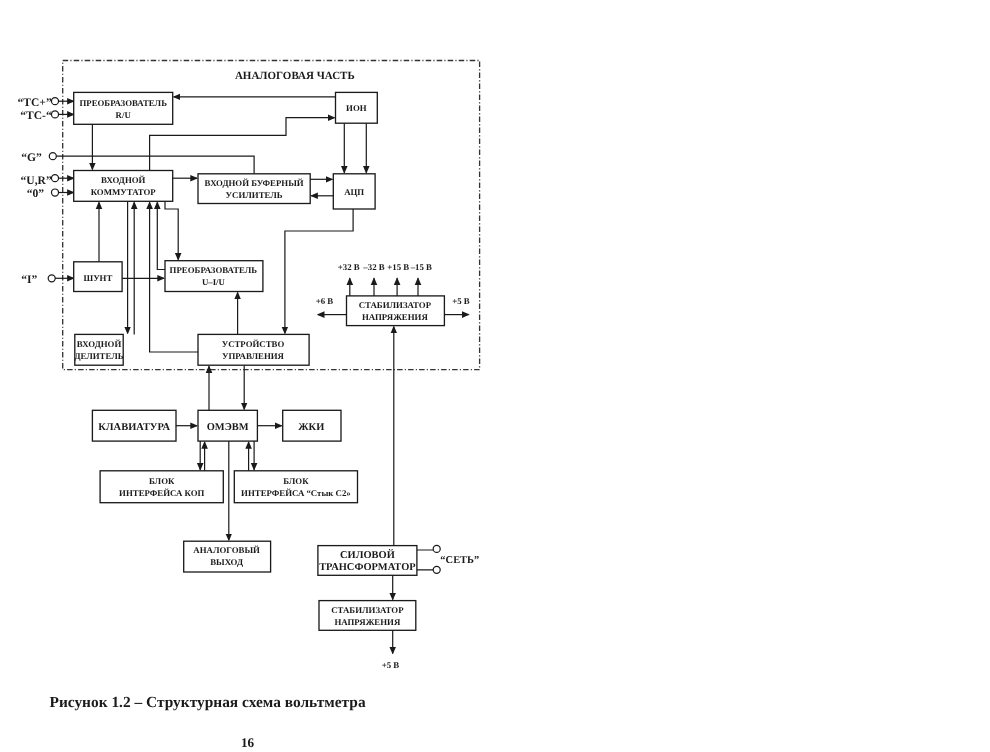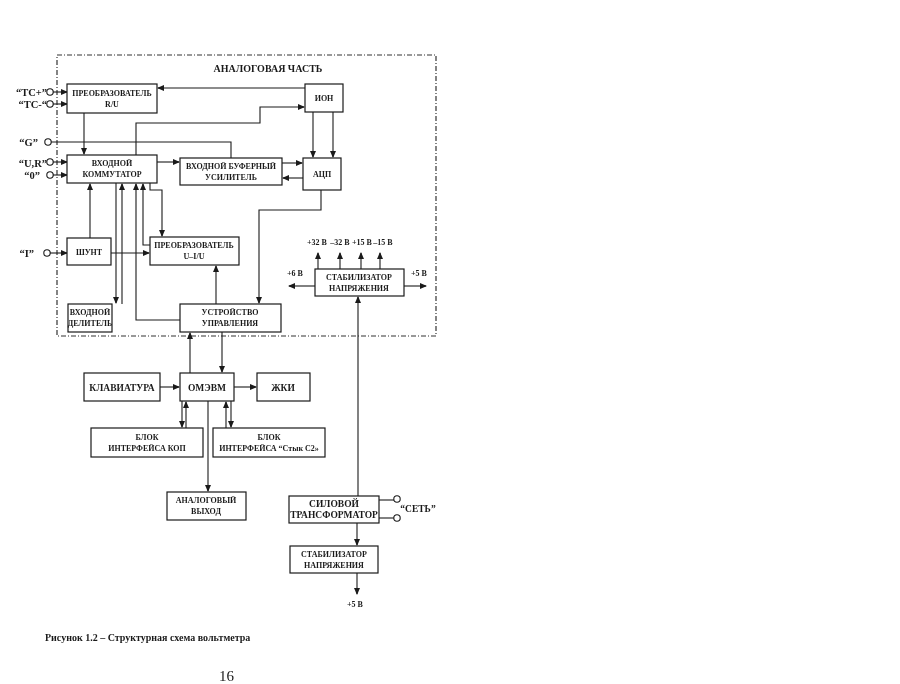--- a/index.html
+++ b/index.html
@@ -7,22 +7,22 @@
   #diagram { position: absolute; left: 0; top: 0; }
   .box { fill: #ffffff; stroke: #1a1a1a; stroke-width: 1.2; }
   .wire { fill: none; stroke: #1a1a1a; stroke-width: 1.1; }
   .dash { fill: none; stroke: #333; stroke-width: 1.2; stroke-dasharray: 5 2 1 2; }
   .term { fill: #ffffff; stroke: #1a1a1a; stroke-width: 1.1; }
   .lbl { font-family: "Liberation Serif", serif; font-size: 8px; font-weight: bold; fill: #1a1a1a; text-anchor: middle; }
   .lbl-big { font-family: "Liberation Serif", serif; font-size: 9.5px; font-weight: bold; fill: #1a1a1a; text-anchor: middle; }
   .pin { font-family: "Liberation Serif", serif; font-size: 10.5px; font-weight: bold; fill: #1a1a1a; text-anchor: end; }
   .volt { font-family: "Liberation Serif", serif; font-size: 8px; font-weight: bold; fill: #1a1a1a; text-anchor: middle; }
   .section { font-family: "Liberation Serif", serif; font-size: 10px; font-weight: bold; fill: #1a1a1a; text-anchor: middle; }
-  .caption { position: absolute; left: 45px; top: 632px; font-family: "Liberation Serif", serif; font-size: 10px; font-weight: bold; color: #1a1a1a; }
-  .pagenum { position: absolute; left: 219px; top: 668px; font-family: "Liberation Serif", serif; font-size: 15px; font-weight: normal; color: #1a1a1a; }
+  .caption { position: absolute; left: 45px; top: 632px; font-family: "Liberation Serif", serif; font-size: 14px; font-weight: bold; color: #1a1a1a; }
+  .pagenum { position: absolute; left: 219px; top: 668px; font-family: "Liberation Serif", serif; font-size: 12px; font-weight: bold; color: #1a1a1a; }
 </style>
 </head>
 <body>
 
 <svg id="diagram" width="900" height="684" viewBox="0 0 900 684" xmlns="http://www.w3.org/2000/svg">
   <defs>
     <marker id="ah" markerWidth="7" markerHeight="7" refX="6" refY="3.5" orient="auto" markerUnits="userSpaceOnUse">
       <path d="M0,0.5 L7,3.5 L0,6.5 z" fill="#1a1a1a"></path>
     </marker>
   </defs>

